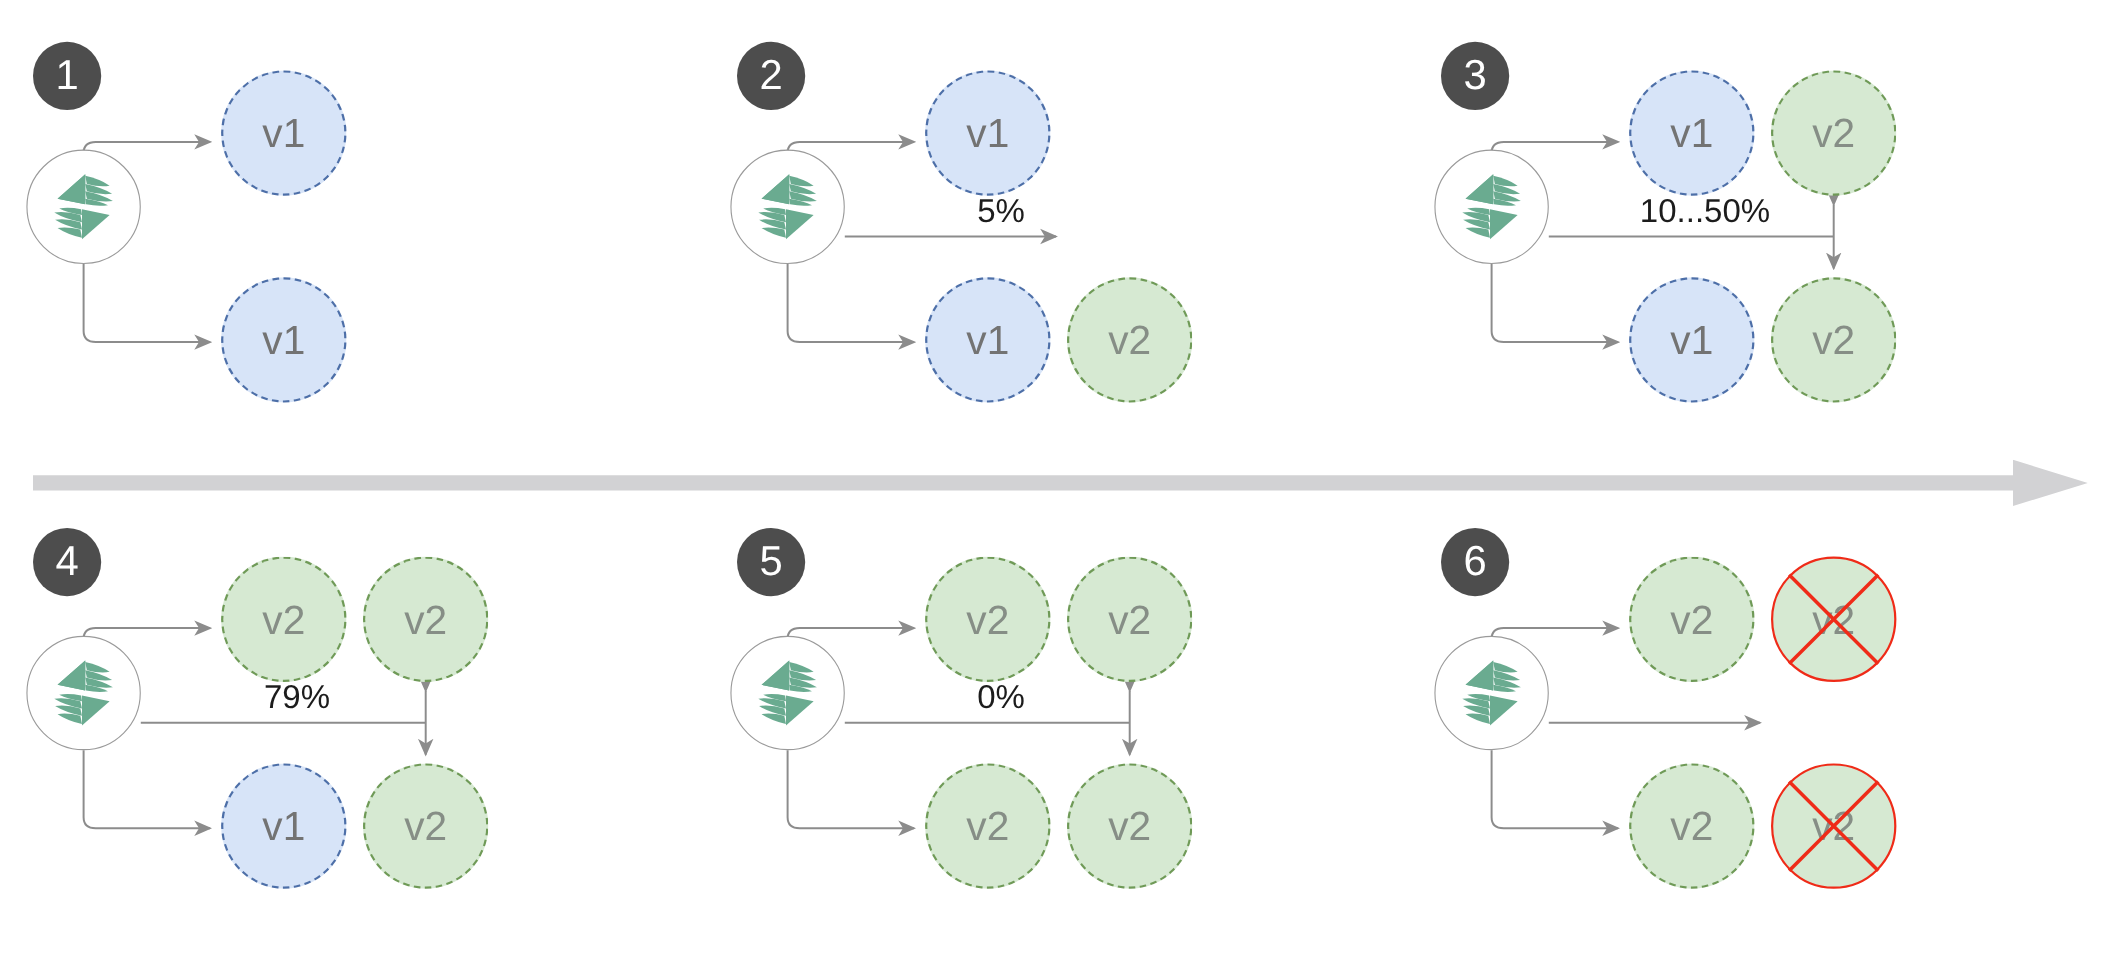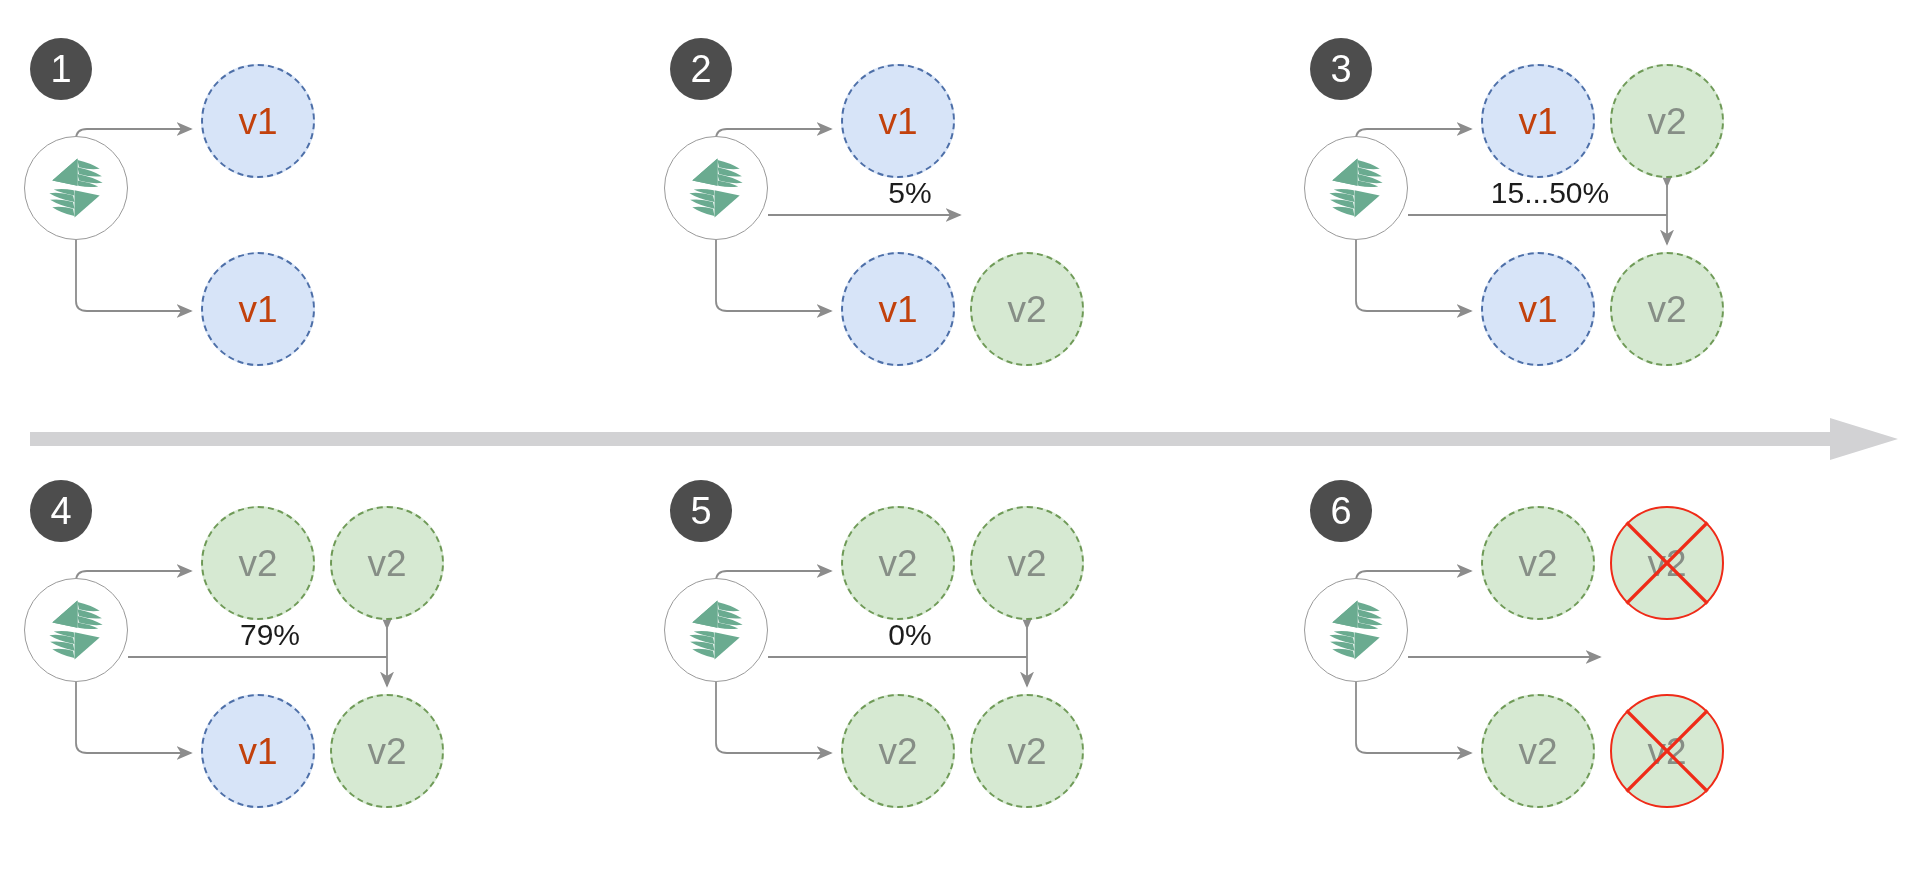--- a/index.html
+++ b/index.html
@@ -36,21 +36,21 @@
   }
   .source svg{width:74px;height:74px;display:block;}
 
   
   .node{
     position:absolute;width:114px;height:114px;border-radius:50%;
     box-sizing:border-box;
     display:flex;align-items:center;justify-content:center;
     font-size:37px;color:#868e86;line-height:1;
   }
-  .node.v1{background:#d7e4f8;border:2.4px dashed #4d6fa8;color:#c2410c;}
+  .node.v1{background:#d7e4f8;border:2.4px dashed #4d6fa8;color:#737373;}
   .node.v2{background:#d6e9d2;border:2.4px dashed #6f9a57;color:#868e86;}
   .node.killed{border:2.4px solid #ef2b18;}
   .node.killed .xmark{
     position:absolute;left:-2px;top:-2px;width:114px;height:114px;
     pointer-events:none;
   }
 
   
   .wires{position:absolute;left:0;top:0;width:620px;height:345px;overflow:visible;}
 
@@ -183,21 +183,21 @@
       </div>
       <div class="node v1" style="left: 181px; top: 232px;">
         <span>v1</span>
       </div>
       <div class="node v2" style="left: 310px; top: 44px;">
         <span>v2</span>
       </div>
       <div class="node v2" style="left: 310px; top: 232px;">
         <span>v2</span>
       </div>
-      <div class="pct" style="top: 158px; left: 250px; transform: translateX(-50%);">15...50%</div>
+      <div class="pct" style="top: 158px; left: 250px; transform: translateX(-50%);">10...50%</div>
     </div>
     <div class="panel" style="left: 20px; top: 462px;">
       <svg class="wires" viewBox="0 0 620 345">
         <defs>
           <marker id="ah3" markerWidth="9" markerHeight="9" refX="8" refY="4.5" orient="auto" markerUnits="strokeWidth">
             <path d="M0,0.6 L9,4.5 L0,8.4 L2.4,4.5 Z" fill="#8c8c8c"></path>
           </marker>
           <marker id="ah3u" markerWidth="9" markerHeight="9" refX="8" refY="4.5" orient="auto" markerUnits="strokeWidth">
             <path d="M0,0.6 L9,4.5 L0,8.4 L2.4,4.5 Z" fill="#8c8c8c"></path>
           </marker>

